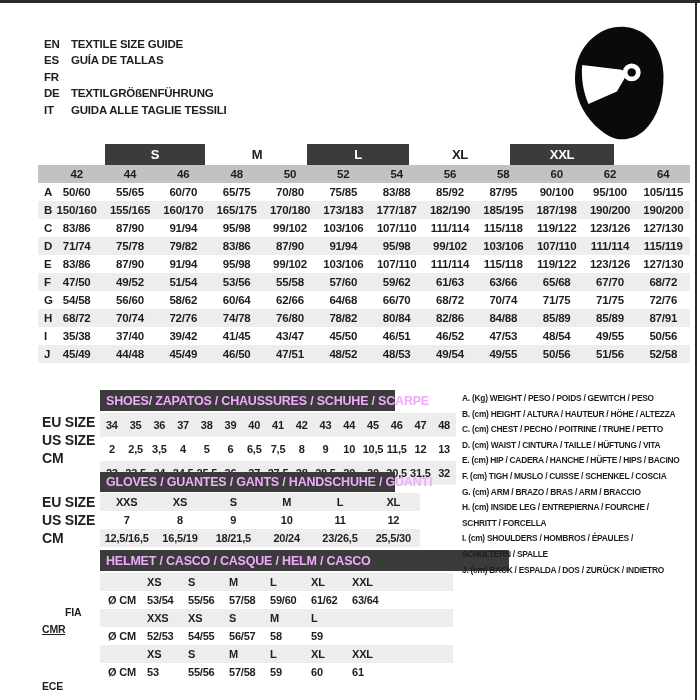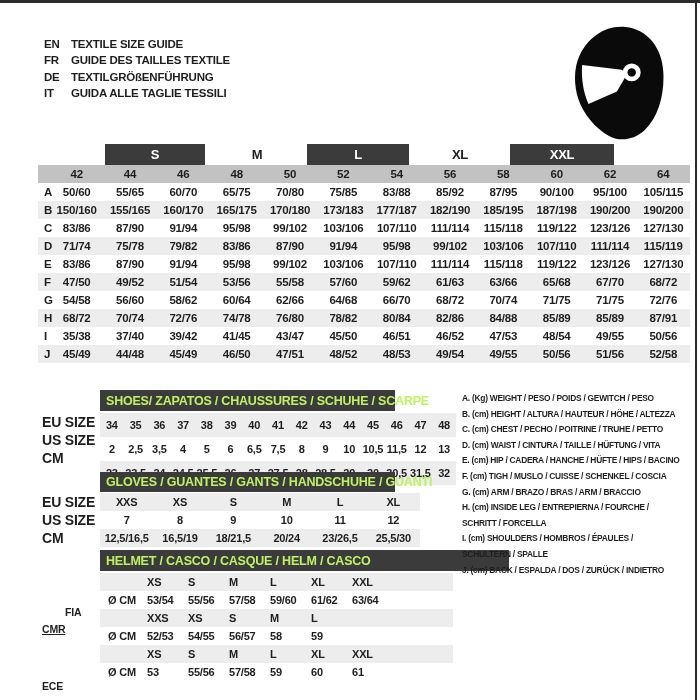--- a/index.html
+++ b/index.html
@@ -26,21 +26,21 @@
   .group-cell{position:absolute;top:0;height:21px;display:flex;align-items:center;justify-content:center;font-size:13px;}
   .group-cell.hl{background:#3b3b3b;color:#ffffff;}
   .grid-row{display:grid;grid-template-columns:12px repeat(12,1fr);height:18px;align-items:center;}
   .sizes-row{background:#c2c2c3;}
   .cell{text-align:center;font-size:11.5px;white-space:nowrap;}
   .row-key{text-align:left;padding-left:6px;font-size:11.5px;}
   #mainRows .main-row:nth-child(even){background:#ededed;}
 
   
   .section{position:absolute;}
-  .sec-bar{position:absolute;left:58px;top:0;background:#3b3b3b;color:#bef264;
+  .sec-bar{position:absolute;left:58px;top:0;background:#3b3b3b;color:#f0abfc;
     font-size:12.5px;display:flex;align-items:center;padding-left:6px;box-sizing:border-box;height:21px;white-space:nowrap;}
   .side-labels{position:absolute;left:0;font-size:14px;}
   .side-labels div{height:18px;display:flex;align-items:center;white-space:nowrap;}
   .std-label{position:absolute;left:0;height:18px;display:flex;align-items:center;font-size:10.5px;}
 
   .shoes-rows{position:absolute;left:58px;top:23px;width:356px;}
   .srow{display:grid;grid-template-columns:repeat(15,1fr);height:24px;align-items:center;}
   .srow .cell{font-size:11px;}
   .shoes-rows .srow:nth-child(odd){background:#ededed;}
 
@@ -65,22 +65,25 @@
 <div class="page">
   <div class="top-border"></div>
   <div class="right-border"></div>
 
   <div class="lang-block" id="langList">
       <div class="lang-row">
         <span class="lang-code">EN</span>
         <span class="lang-label">TEXTILE SIZE GUIDE</span>
       </div>
       <div class="lang-row">
+        <span class="lang-code">ES</span>
+        <span class="lang-label">GUÍA DE TALLAS</span>
+      </div>
+      <div class="lang-row">
         <span class="lang-code">FR</span>
-        <span class="lang-label">GUIDE DES TAILLES TEXTILE</span>
       </div>
       <div class="lang-row">
         <span class="lang-code">DE</span>
         <span class="lang-label">TEXTILGRÖßENFÜHRUNG</span>
       </div>
       <div class="lang-row">
         <span class="lang-code">IT</span>
         <span class="lang-label">GUIDA ALLE TAGLIE TESSILI</span>
       </div>
     </div>

